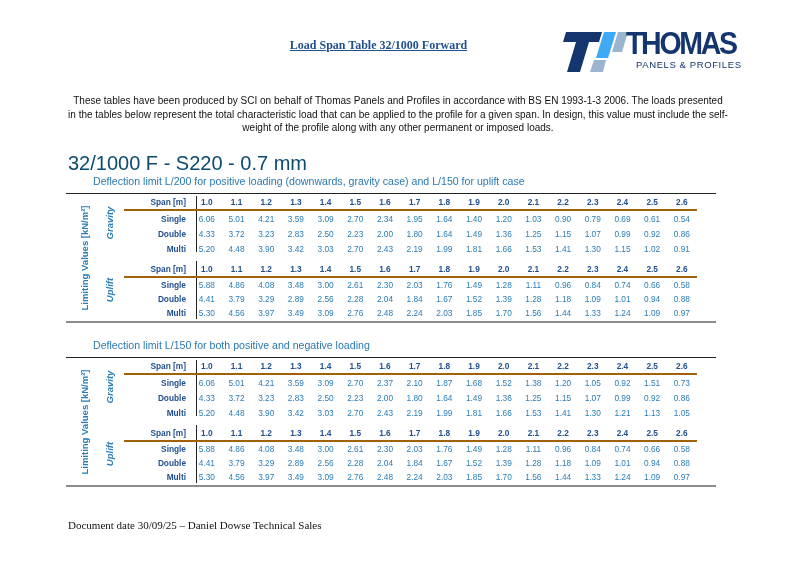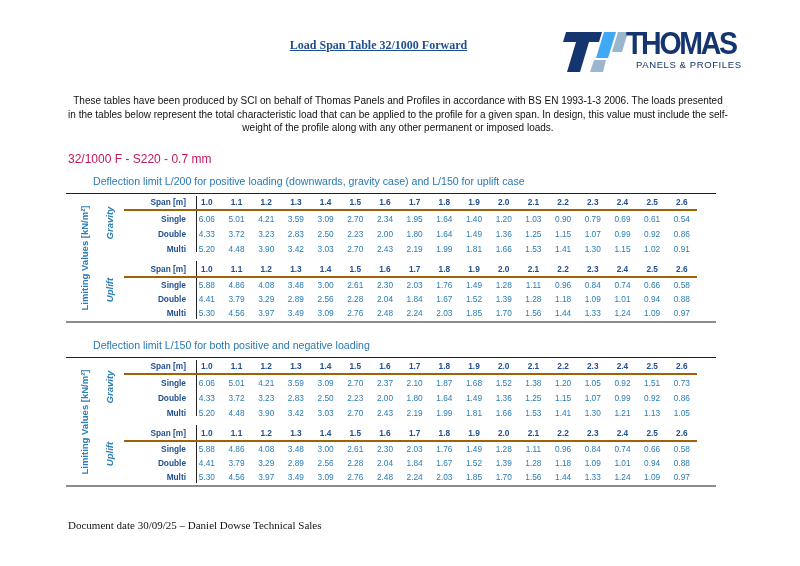--- a/index.html
+++ b/index.html
@@ -3,21 +3,21 @@
 <meta charset="utf-8">
 <style>
   html, body { margin:0; padding:0; background:#ffffff; }
   body { width:800px; height:566px; position:relative; overflow:hidden; font-family:"Liberation Sans", sans-serif; }
   .title { position:absolute; left:0; width:772px; top:35px; text-align:center; }
   .title span { display:inline-block; margin-left:-15px; font-family:"Liberation Serif", serif; font-weight:bold; font-size:12px; color:#1f4f8f; text-decoration:underline; }
   .logo { position:absolute; left:562px; top:30px; width:195px; height:44px; }
   .logo-word { position:absolute; left:64px; top:-4px; font-family:"Liberation Sans", sans-serif; font-weight:bold; font-size:31px; letter-spacing:-2.5px; color:#14356d; transform:scaleX(0.92); transform-origin:left top; }
   .logo-sub { position:absolute; left:74px; top:29px; font-size:9.5px; letter-spacing:0.6px; color:#14356d; }
   .intro { position:absolute; left:68px; top:94px; width:660px; font-family:Liberation Sans, sans-serif; font-size:10px; line-height:13.6px; color:#111;text-align:center; }
-  .h2 { position:absolute; left:68px; top:152px; font-size:12px; color:#be185d; }
+  .h2 { position:absolute; left:68px; top:152px; font-size:20px; color:#0c4a6e; }
   .sub { position:absolute; left:68px; font-size:10.6px; color:#2a79b0;margin-left:25px; }
   .tbl { position:absolute; left:66px; width:650px; border-top:1px solid #222; border-bottom:2px solid #8c8c8c; }
   .side { position:absolute; left:0; top:0; width:36px; height:100%; }
   .side-label { position:absolute; left:50%; top:50%; transform:translate(-50%,-50%) rotate(-90deg); white-space:nowrap; font-size:9.5px; font-weight:bold; color:#2a7db5; }
   .grp { position:absolute; left:36px; width:614px; }
   .grp-label { position:absolute; left:0; width:14px; top:0; height:100%; }
   .grp-label span { position:absolute; left:50%; top:50%; transform:translate(-50%,-50%) rotate(-90deg); white-space:nowrap; font-size:9.5px; font-weight:bold; font-style:italic; color:#2a7db5; }
   .row { position:absolute; left:22px; height:14px; display:flex; align-items:center; font-size:8.3px; }
   .row .lbl { width:68px; text-align:right; padding-right:6px; box-sizing:border-box; font-weight:bold; color:#1f4f8f; }
   .row .cell { width:29.7px; text-align:center; color:#2a7db5; }

